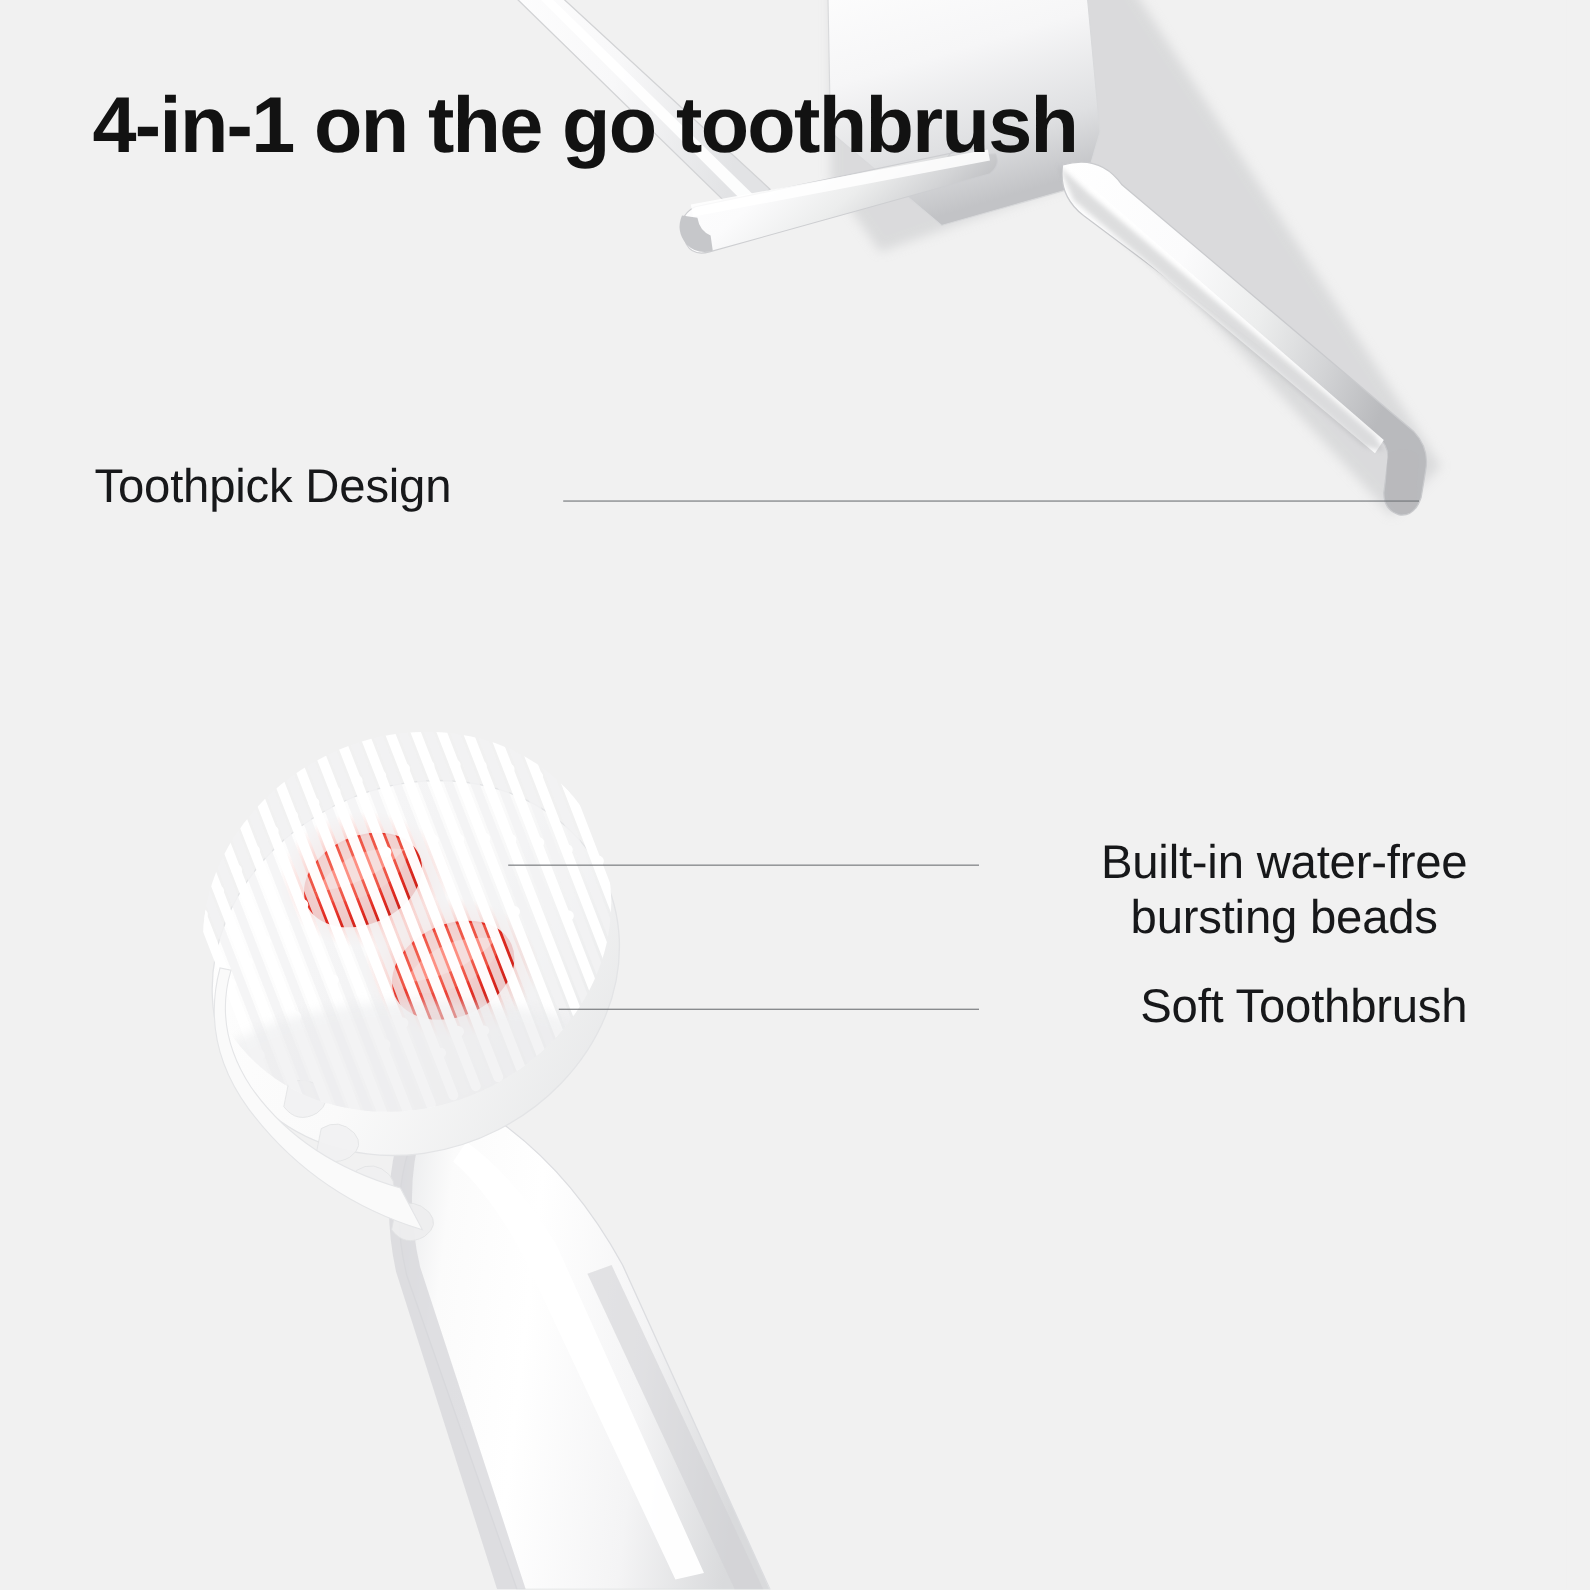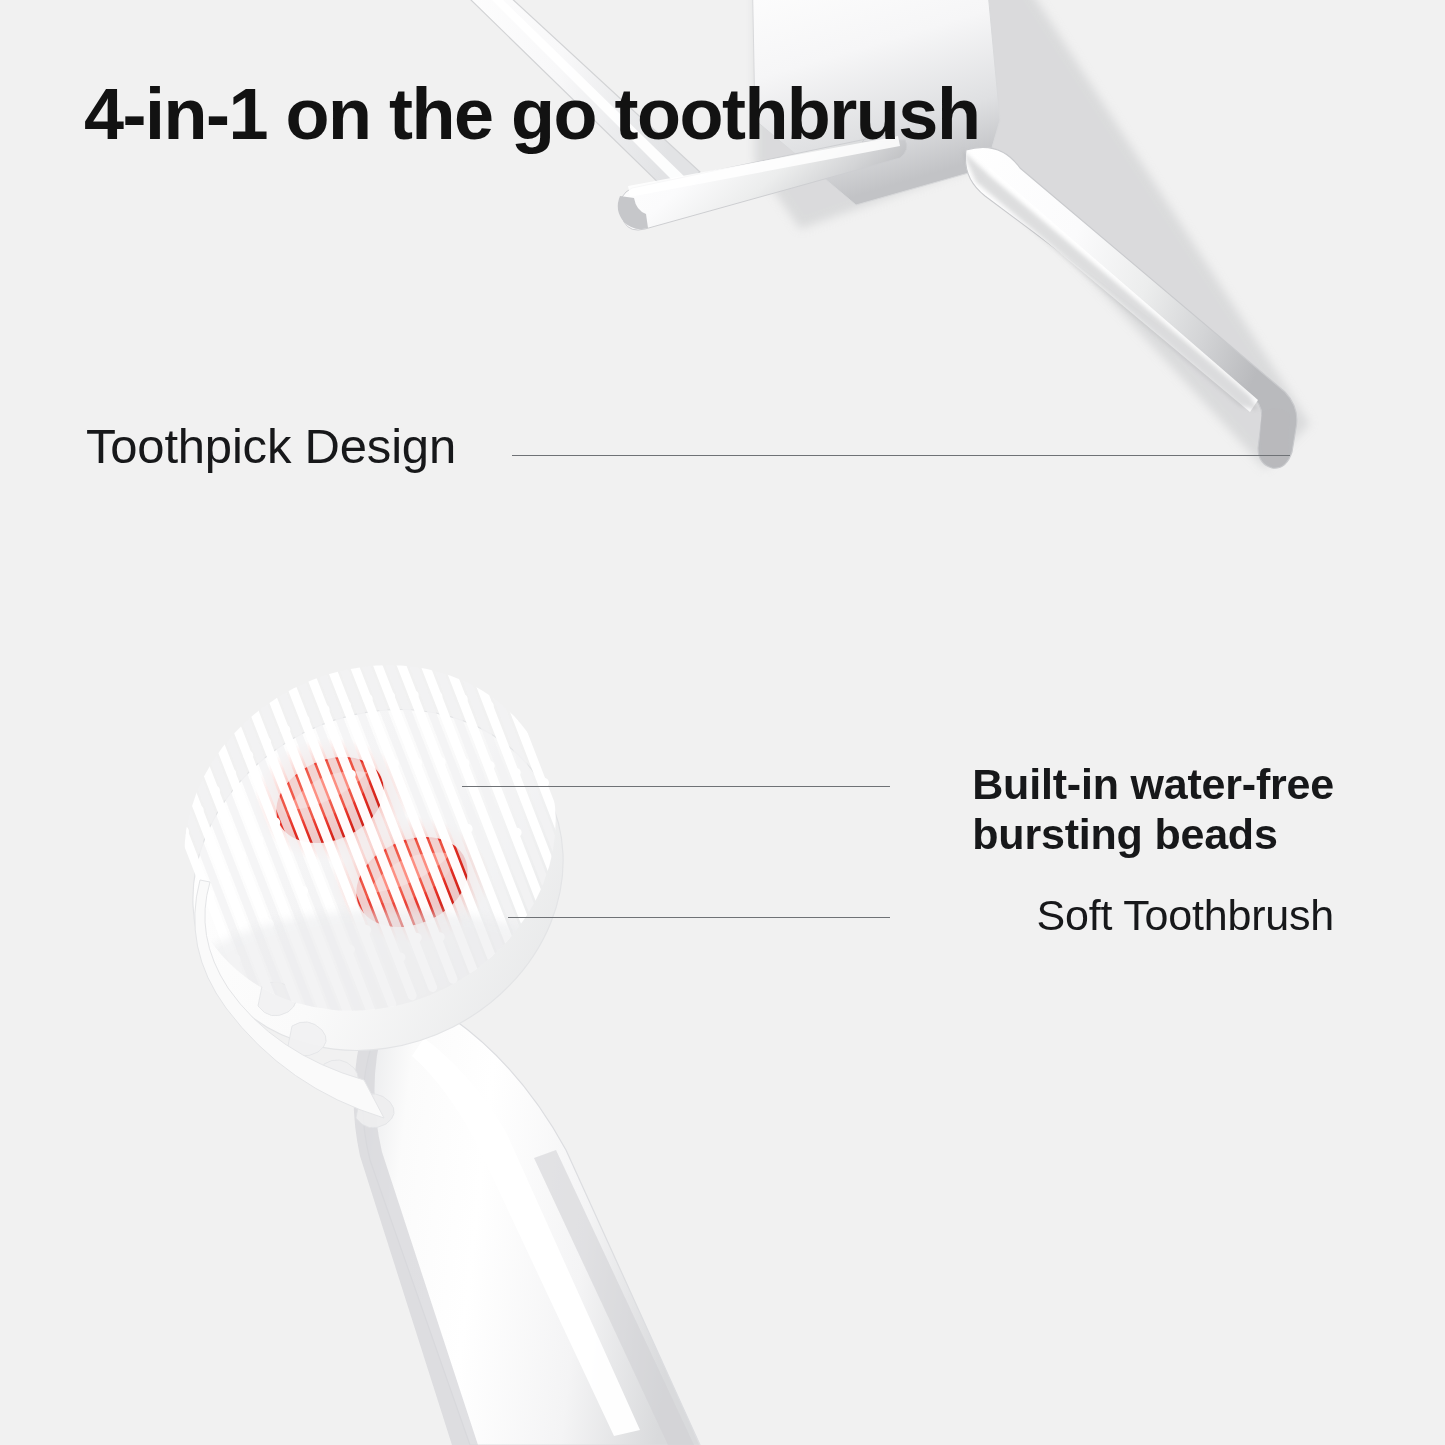--- a/index.html
+++ b/index.html
@@ -44,30 +44,29 @@
   .callout {
     position: absolute;
     color: #17181a;
     font-weight: 400;
     line-height: 1.16;
     white-space: pre-line;
   }
   #callout-toothpick {
     left: 86px;
     top: 418px;
-    font-size: 49px;
+    font-size: 43px;
     letter-spacing: -0.2px;
   }
   #callout-beads {
     right: 90px;
     top: 760px;
     font-size: 43px;
-    text-align: left;
+    text-align: center;
     letter-spacing: -0.2px;
-    font-weight: bold;
   }
   #callout-soft {
     right: 90px;
     top: 891px;
     font-size: 43px;
     text-align: right;
     letter-spacing: -0.2px;
     margin-left: 36px;
   }
 

